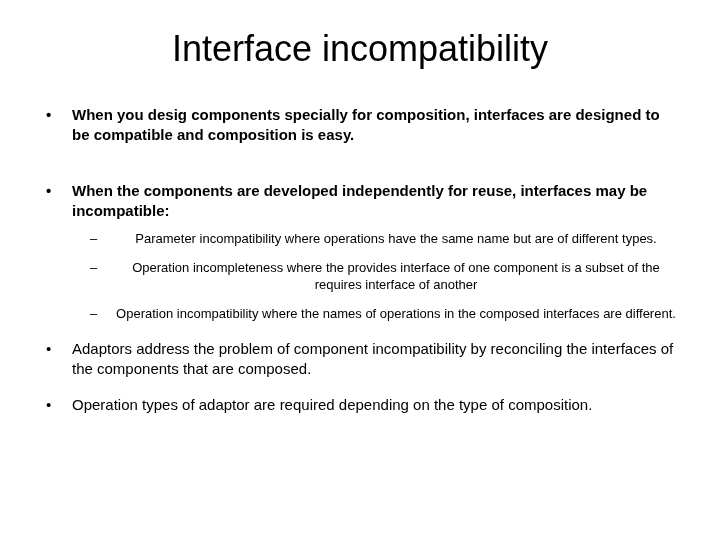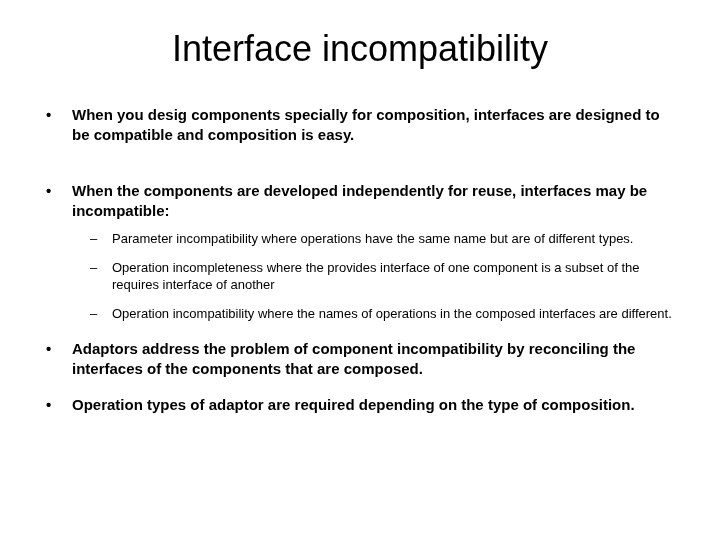--- a/index.html
+++ b/index.html
@@ -36,33 +36,34 @@
     line-height: 1.35;
   }
   ul.lvl1 > li::before {
     content: "•";
     position: absolute;
     left: 6px;
     top: 0;
     font-size: 15px;
   }
   ul.lvl1 > li.bold { font-weight: bold; margin-top: 35px; }
-  ul.lvl1 > li.plain { font-weight: bold; }
+  ul.lvl1 > li.plain { font-weight: normal; }
   ul.lvl2 {
     list-style: none;
     padding: 0;
     margin: 10px 0 0 0;
     font-weight: normal;
   }
   ul.lvl2 > li {
     position: relative;
     padding-left: 40px;
     margin: 0 0 12px 0;
     font-size: 13px;
     line-height: 1.3;
+    text-align: center;
   }
   ul.lvl2 > li::before {
     content: "–";
     position: absolute;
     left: 18px;
     top: 0;
     font-size: 13px;
   }
 </style>
 </head>

